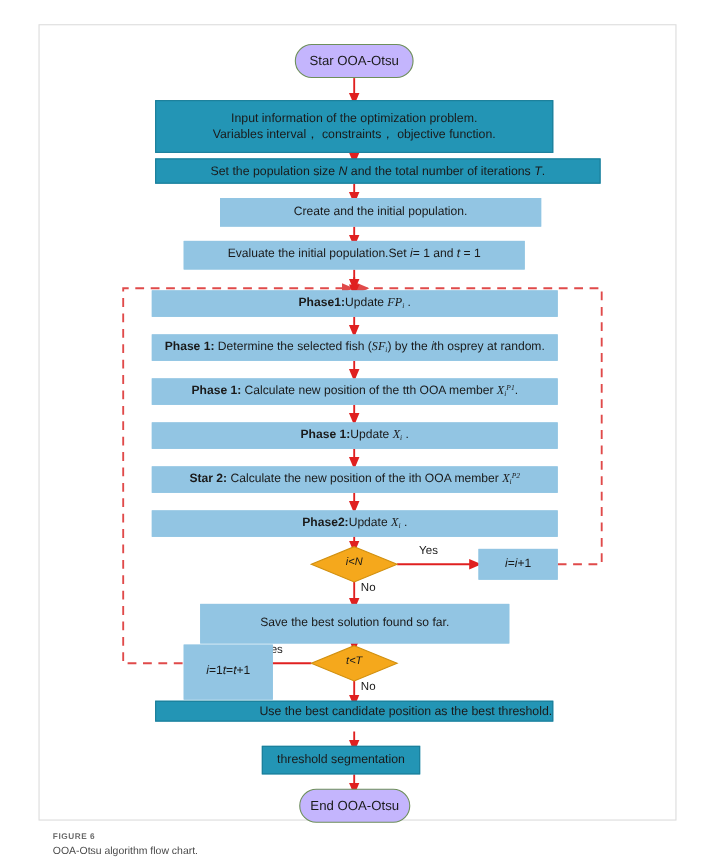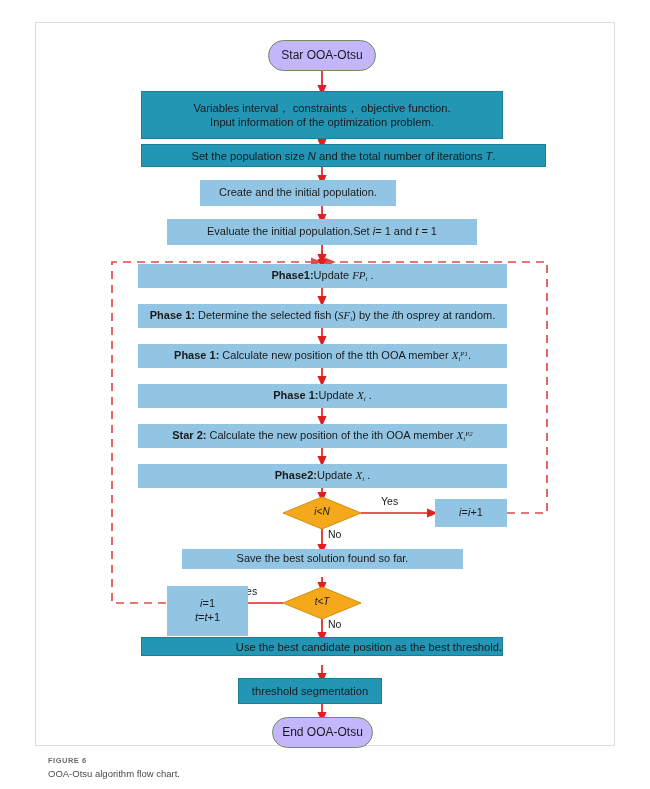--- a/index.html
+++ b/index.html
@@ -76,29 +76,29 @@
     <polygon points="322,497 361,513 322,529 283,513"></polygon>
     <polygon points="322,587 361,603 322,619 283,603"></polygon>
   </g>
 </svg>
 
 <div class="node term" style="left:268px;top:40px;width:108px;height:31px;">
   <span>Star OOA-Otsu</span>
 </div>
 
 <div class="node teal" style="left:141px;top:91px;width:362px;height:48px;flex-direction:column;">
+  <span>Input information of the optimization problem.</span>
   <span>Variables interval， constraints， objective function.</span>
-  <span>Input information of the optimization problem.</span>
 </div>
 
 <div class="node teal" style="left:141px;top:144px;width:405px;height:23px;">
   <span>Set the population size <i class="v">N</i> and the total number of iterations <i class="v">T</i>.</span>
 </div>
 
-<div class="node lblue" style="left:200px;top:180px;width:196px;height:26px;">
+<div class="node lblue" style="left:200px;top:180px;width:292px;height:26px;">
   <span>Create and the initial population.</span>
 </div>
 
 <div class="node lblue" style="left:167px;top:219px;width:310px;height:26px;">
   <span>Evaluate the initial population.Set <i class="v">i</i>= 1 and <i class="v">t</i> = 1</span>
 </div>
 
 <div class="node lblue" style="left:138px;top:264px;width:369px;height:24px;">
   <span><b>Phase1:</b>Update <span class="mth">FP<sub>i</sub></span> .</span>
 </div>
@@ -140,25 +140,25 @@
   <span>Yes</span>
 </div>
 <div class="edge-lbl" style="left:328px;top:618px;">
   <span>No</span>
 </div>
 
 <div class="node lblue" style="left:435px;top:499px;width:72px;height:28px;">
   <span><i class="v">i</i>=<i class="v">i</i>+1</span>
 </div>
 
-<div class="node lblue" style="left:182px;top:549px;width:281px;height:20px;">
+<div class="node lblue" style="left:182px;top:549px;width:281px;height:36px;">
   <span>Save the best solution found so far.</span>
 </div>
 
-<div class="node lblue" style="left:167px;top:586px;width:81px;height:50px;flex-direction:column;">
+<div class="node lblue" style="left:167px;top:586px;width:81px;height:50px;flex-direction:row;">
   <span><i class="v">i</i>=1</span>
   <span><i class="v">t</i>=<i class="v">t</i>+1</span>
 </div>
 
 <div class="node teal" style="left:141px;top:637px;width:362px;height:19px;justify-content:flex-end;">
   <span>Use the best candidate position as the best threshold.</span>
 </div>
 
 <div class="node teal" style="left:238px;top:678px;width:144px;height:26px;">
   <span>threshold segmentation</span>

